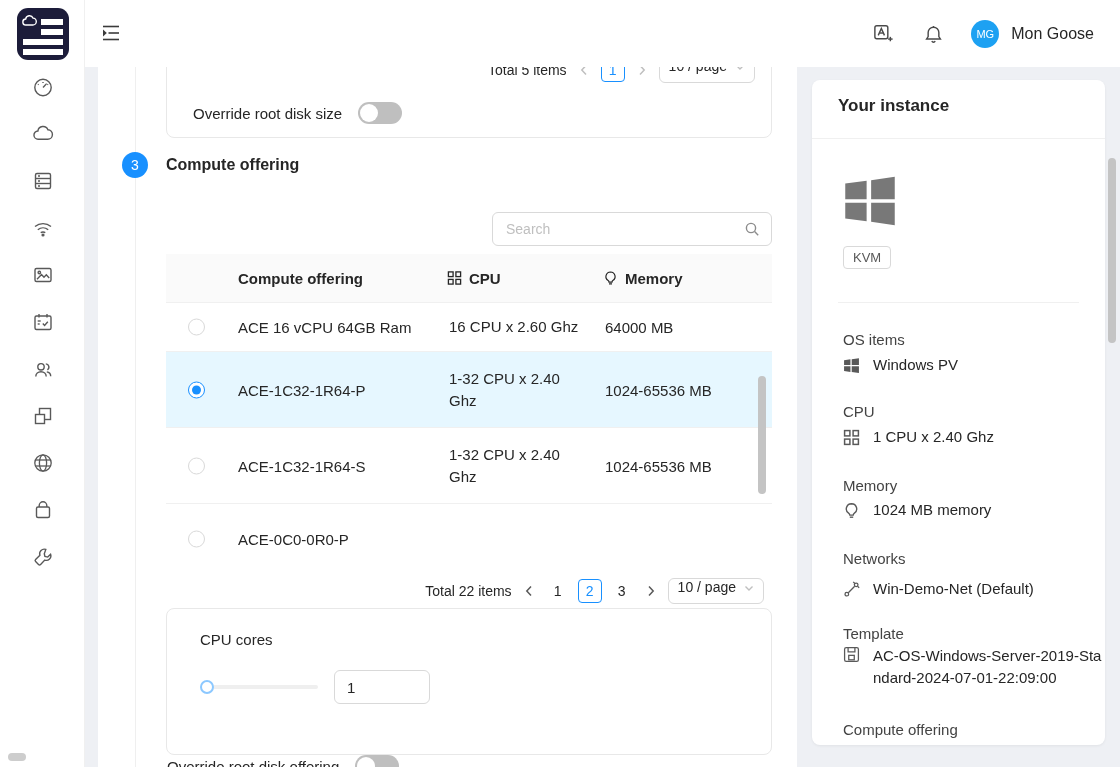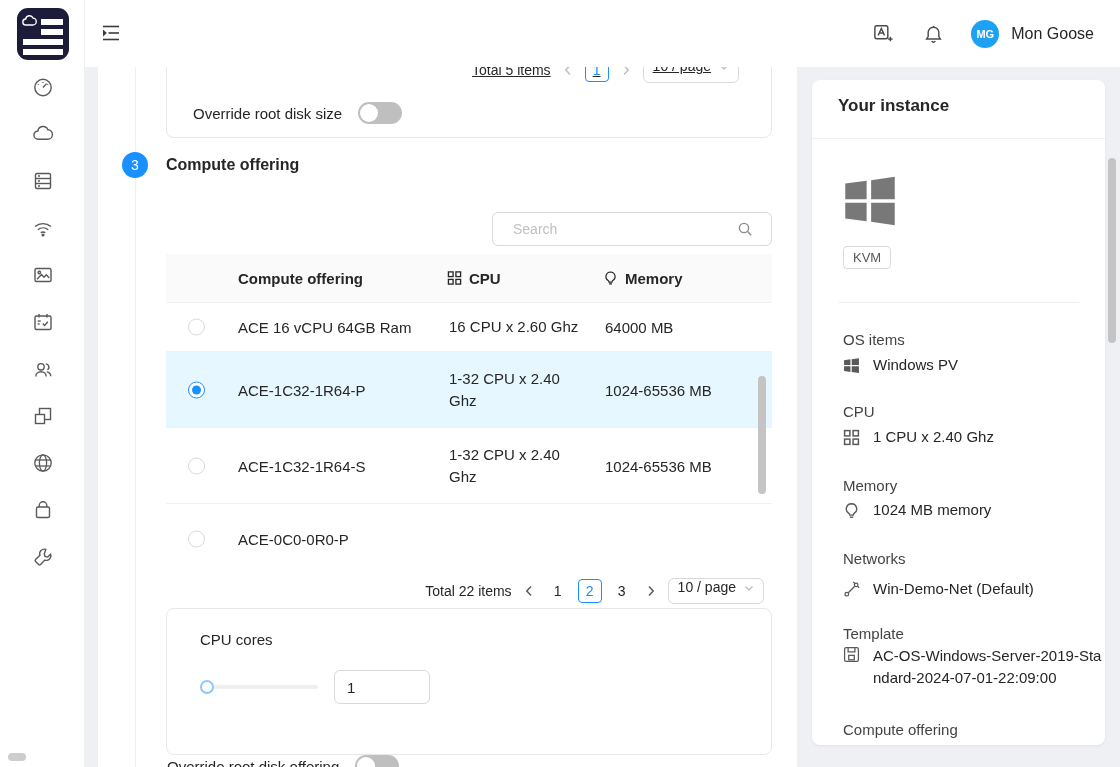--- a/index.html
+++ b/index.html
@@ -4,55 +4,55 @@
 <style>
   html,body{margin:0;padding:0;background:#e9ebef;font-family:"Liberation Sans",sans-serif;}
   *{box-sizing:border-box;}
   .screen{position:relative;width:1120px;height:767px;background:#eef0f4;overflow:hidden;color:#262626;}
 
   
   .topbar{position:absolute;left:85px;top:0;width:1035px;height:67px;background:#fff;z-index:5;}
   .unfold{position:absolute;left:15px;top:22px;width:22px;height:22px;color:#3a3a3a;cursor:pointer;}
   .top-right{position:absolute;right:26px;top:0;height:67px;display:flex;align-items:center;gap:26px;}
   .icon-btn{width:24px;height:24px;color:#4a4a4a;display:flex;align-items:center;justify-content:center;cursor:pointer;}
-  .avatar{width:28px;height:28px;border-radius:50%;background:#1da1f2;color:#fff;font-size:11px;font-weight:bold;display:flex;align-items:center;justify-content:center;}
+  .avatar{width:28px;height:28px;border-radius:50%;background:#1da1f2;color:#fff;font-size:11px;font-weight:normal;display:flex;align-items:center;justify-content:center;}
   .username{font-size:16px;color:#262626;margin-left:-14px;}
 
   
   .sidebar{position:absolute;left:0;top:0;width:85px;height:767px;background:#fff;border-right:1px solid #f0f0f0;z-index:6;}
   .logo{position:absolute;left:17px;top:8px;width:52px;height:52px;border-radius:11px;background:#1c1c3a;overflow:hidden;}
   .logo .stripe{position:absolute;background:#fff;}
   .nav{position:absolute;left:0;top:76px;width:85px;display:flex;flex-direction:column;align-items:center;gap:25px;}
   .nav .nicon{width:22px;height:22px;color:#595959;cursor:pointer;}
   .hscroll-pill{position:absolute;left:8px;bottom:6px;width:18px;height:8px;border-radius:4px;background:#cdcdcd;}
 
   
   .main{position:absolute;left:98px;top:67px;width:699px;height:700px;background:#fff;overflow:hidden;z-index:1;}
   .rail{position:absolute;left:37px;top:0;width:1px;height:700px;background:#efefef;}
 
   .card{border:1px solid #e8e8e8;border-radius:8px;background:#fff;}
   .card1{position:absolute;left:68px;top:-30px;width:606px;height:101px;}
   .pager{display:flex;align-items:center;gap:8px;font-size:14px;color:#262626;}
-  .pager1{position:absolute;right:32px;top:20px;height:24px;text-decoration:underline;}
+  .pager1{position:absolute;right:16px;top:20px;height:24px;}
   .pg-arrow{width:18px;height:24px;display:flex;align-items:center;justify-content:center;color:#bfbfbf;cursor:pointer;}
   .pg-num{min-width:24px;height:24px;padding:0 4px;display:flex;align-items:center;justify-content:center;border-radius:4px;cursor:pointer;}
   .pg-num.active{border:1px solid #1890ff;color:#1890ff;}
   .size-select{height:26px;border:1px solid #d9d9d9;border-radius:6px;display:flex;align-items:flex-start;gap:8px;padding:0 9px;background:#fff;cursor:pointer;}
   .size-select .chev{color:#bfbfbf;}
 
   .toggle-row{position:absolute;left:26px;top:64px;display:flex;align-items:center;gap:16px;}
   .toggle-label{font-size:15px;color:#262626;}
   .switch{position:relative;width:44px;height:22px;border-radius:11px;background:#bfbfbf;cursor:pointer;flex:0 0 auto;}
   .switch .knob{position:absolute;left:2px;top:2px;width:18px;height:18px;border-radius:50%;background:#fff;}
 
   .step-head{position:absolute;left:24px;top:85px;display:flex;align-items:center;gap:18px;}
   .step-circle{width:26px;height:26px;border-radius:50%;background:#1890ff;color:#fff;font-size:14px;display:flex;align-items:center;justify-content:center;}
   .step-title{font-size:16px;font-weight:bold;color:#262626;}
 
-  .search-box{position:absolute;left:394px;top:145px;width:280px;height:34px;border:1px solid #d9d9d9;border-radius:6px;background:#fff;display:flex;align-items:center;padding:0 18px;}
+  .search-box{position:absolute;left:394px;top:145px;width:280px;height:34px;border:1px solid #d9d9d9;border-radius:6px;background:#fff;display:flex;align-items:center;padding:0 11px;}
   .search-box input{flex:1;border:none;outline:none;font-size:14px;color:#262626;font-family:"Liberation Sans",sans-serif;background:transparent;}
   .search-box input::placeholder{color:#bfbfbf;}
 
   .table{position:absolute;left:68px;top:187px;width:606px;height:316px;overflow:hidden;font-size:15px;}
   .thead{height:49px;background:#fafafa;border-bottom:1px solid #f0f0f0;position:relative;font-weight:bold;}
   .trow{position:relative;border-bottom:1px solid #f0f0f0;}
   .trow.selected{background:#e6f7ff;}
   .cell-name{position:absolute;left:72px;top:50%;transform:translateY(-50%);}
   .cell-cpu{position:absolute;left:283px;top:50%;transform:translateY(-50%);width:132px;line-height:22px;}
   .cell-mem{position:absolute;left:439px;top:50%;transform:translateY(-50%);}

